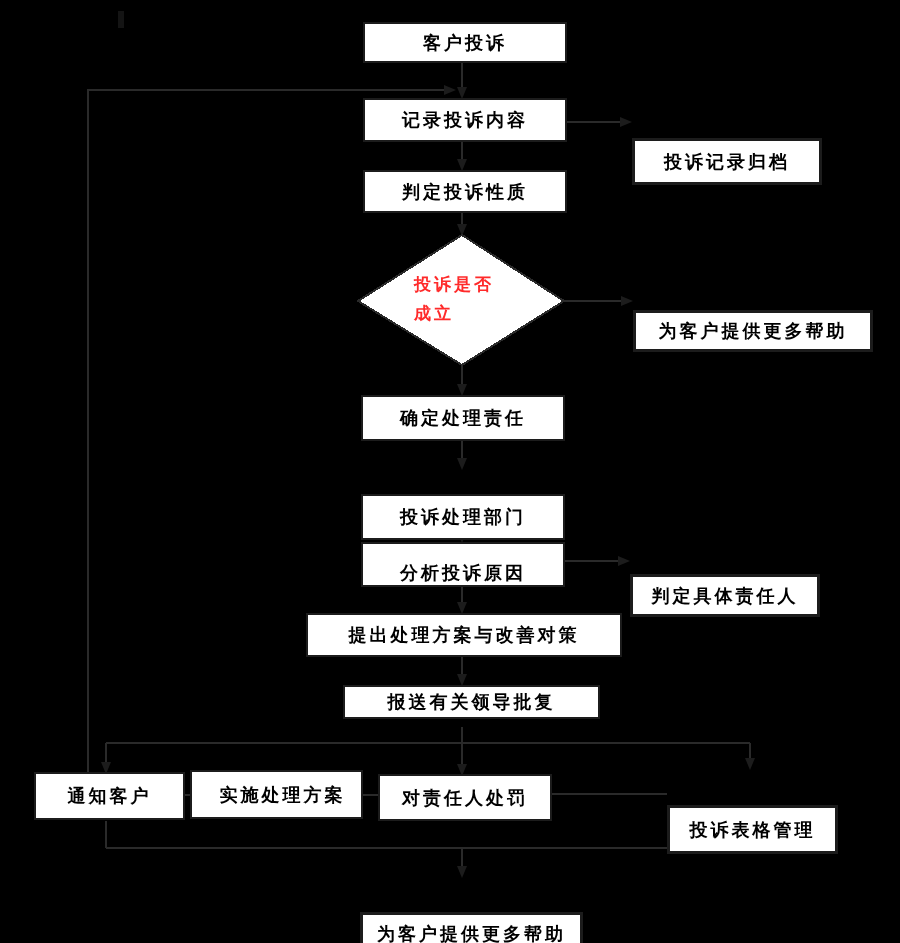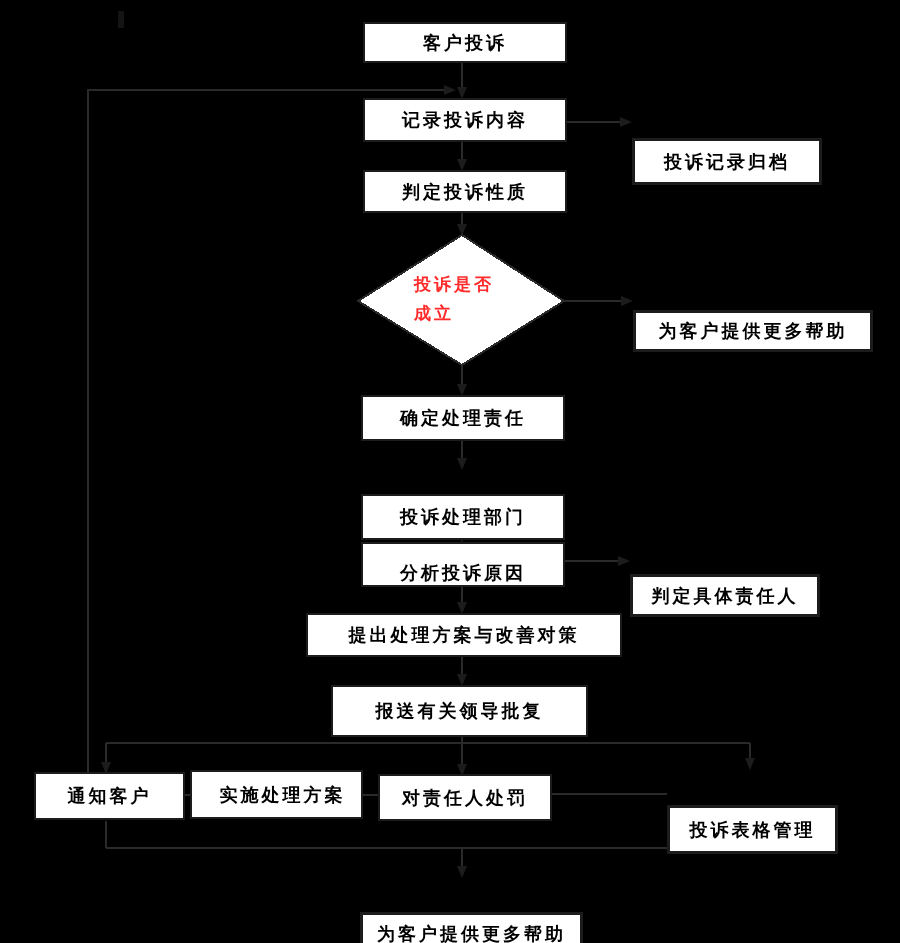--- a/index.html
+++ b/index.html
@@ -137,21 +137,21 @@
   </div>
 
   <div class="box bold" style="left:630px; top:539px; width:190px; height:43px;">
     <span>判定具体责任人</span>
   </div>
 
   <div class="box" style="left:306px; top:613px; width:316px; height:44px;">
     <span>提出处理方案与改善对策</span>
   </div>
 
-  <div class="box" style="left:331px; top:685px; width:257px; height:52px;">
+  <div class="box" style="left:343px; top:685px; width:257px; height:34px;">
     <span>报送有关领导批复</span>
   </div>
 
   <div class="box" style="left:34px;  top:772px; width:151px; height:48px;">
     <span>通知客户</span>
   </div>
 
   <div class="box" style="left:190px; top:770px; width:173px; height:49px;padding-left:12px;">
     <span>实施处理方案</span>
   </div>

